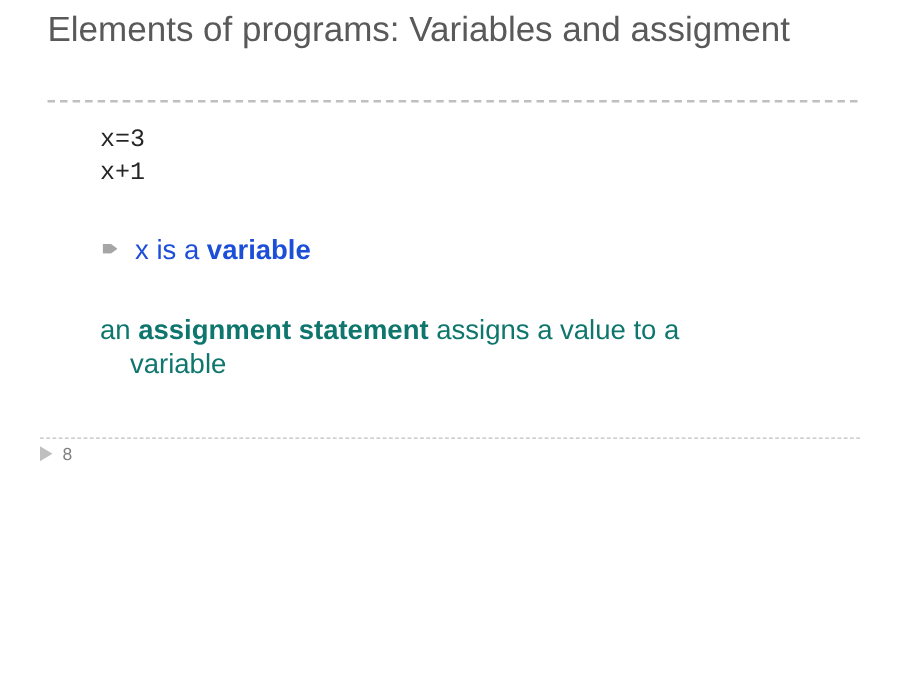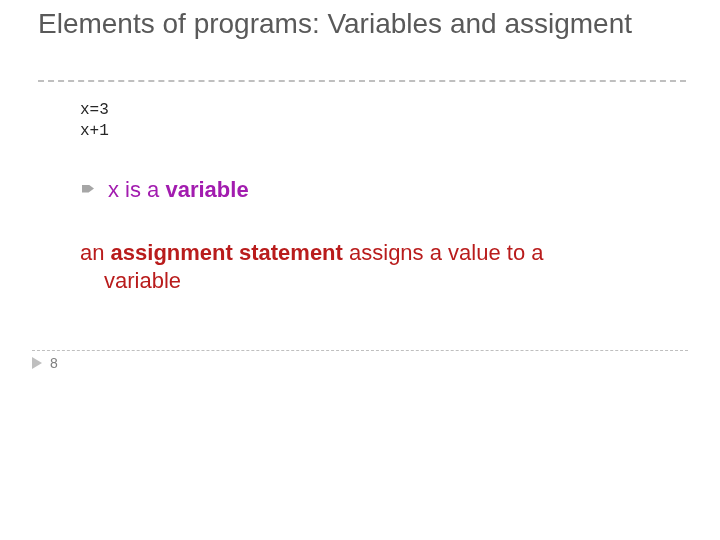--- a/index.html
+++ b/index.html
@@ -41,50 +41,50 @@
   .content {
     position: absolute;
     left: 80px;
     top: 100px;
     width: 590px;
     font-size: 22px;
     color: #262626;
   }
   .mono {
     font-family: "Courier New", Courier, monospace;
-    font-size: 16px;
+    font-size: 20px;
     line-height: 1.3;
     color: #262626;
     margin-bottom: 34px;
   }
   .bullets {
     list-style: none;
     padding: 0;
     margin: 0 0 36px 0;
   }
   .bullets li {
     position: relative;
     padding-left: 28px;
     line-height: 1.25;
     margin-bottom: 2px;
-    color: #a21caf;
+    color: #1d4ed8;
   }
   .bullets li::before {
     content: "";
     position: absolute;
     left: 2px;
     top: 9px;
     width: 12px;
     height: 8px;
     background: #a6a6a6;
     clip-path: polygon(0 0, 55% 0, 100% 50%, 55% 100%, 0 100%);
   }
   .para {
     line-height: 1.25;
-    color: #b91c1c;
+    color: #0f766e;
   }
   .indent {
     display: block;
     padding-left: 24px;
   }
   b { font-weight: 700; }
   .footer-rule {
     position: absolute;
     left: 32px;
     bottom: 30px;

